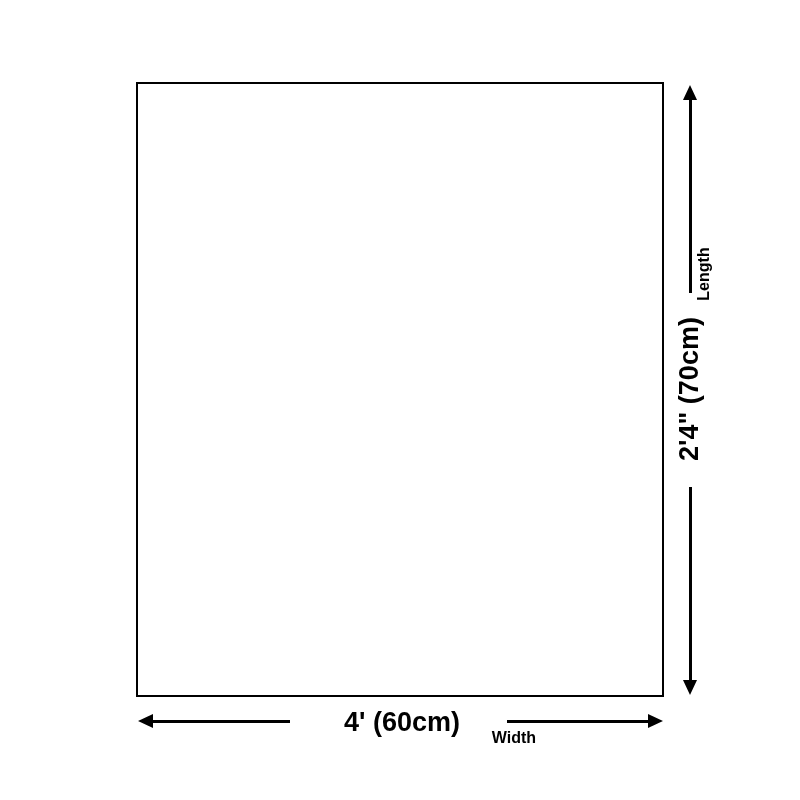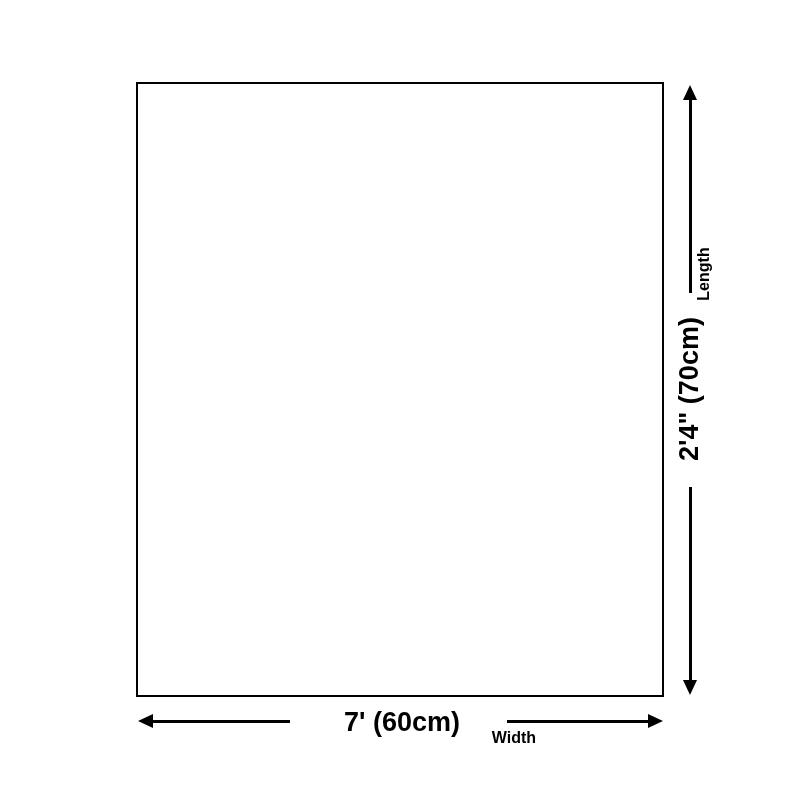--- a/index.html
+++ b/index.html
@@ -66,21 +66,21 @@
 </head>
 <body>
 
 <div class="canvas">
 
   <div class="product-rect"></div>
 
   <div>
     <div class="arrowhead arrow-left w-head-left"></div>
     <div class="dim-line-h w-line-left"></div>
-    <div class="dim-value w-value">7' (60cm)</div>
+    <div class="dim-value w-value">4' (60cm)</div>
     <div class="dim-label w-label">Width</div>
     <div class="dim-line-h w-line-right"></div>
     <div class="arrowhead arrow-right w-head-right"></div>
   </div>
 
   <div>
     <div class="arrowhead arrow-up l-head-top"></div>
     <div class="dim-line-v l-line-top"></div>
     <div class="dim-label rot l-label">Length</div>
     <div class="dim-value rot l-value">2'4" (70cm)</div>

